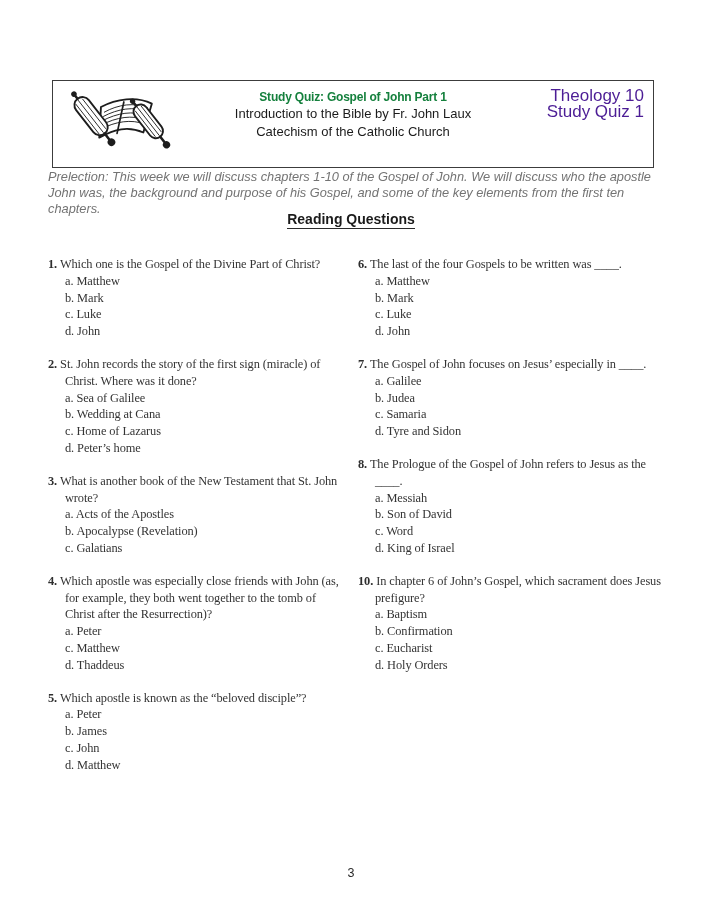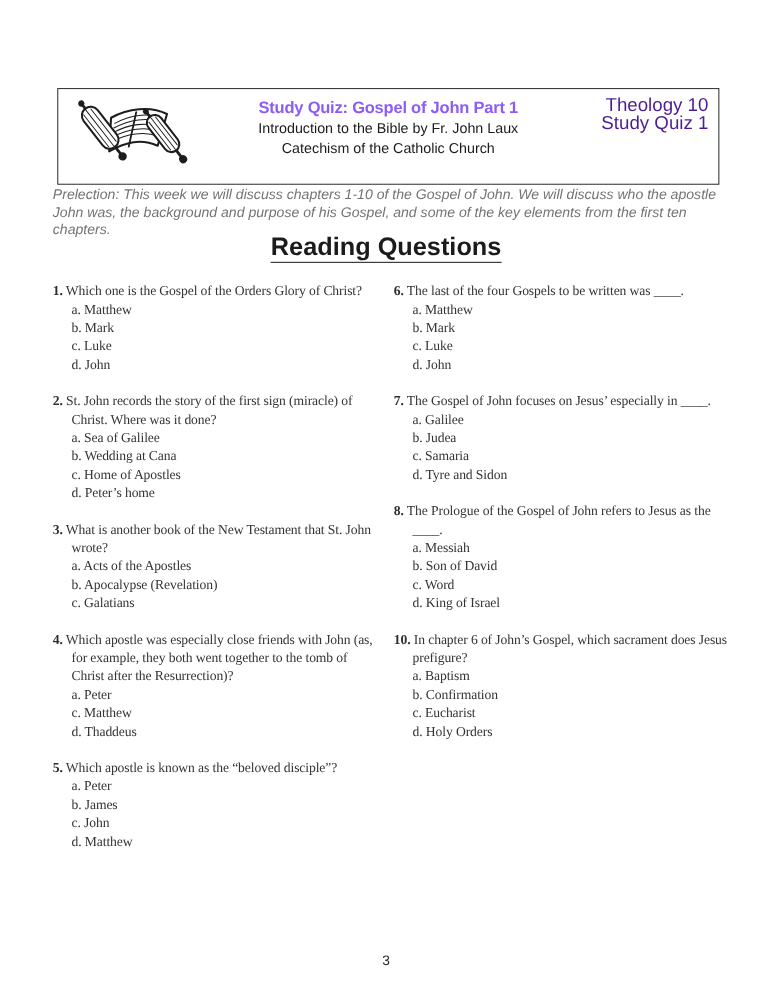--- a/index.html
+++ b/index.html
@@ -36,24 +36,24 @@
     height: 78px;
   }
   .header-center {
     position: absolute;
     left: 0;
     right: 0;
     top: 9px;
     text-align: center;
   }
   .header-title {
-    font-size: 15px;
+    font-size: 12px;
     font-weight: bold;
     letter-spacing: -0.2px;
-    color: #8b5cf6;
+    color: #15803d;
   }
   .header-sub {
     font-size: 13px;
     line-height: 16px;
     margin-top: 2px;
     color: #1b1b1b;
   }
   .header-course {
     position: absolute;
     right: 9px;
@@ -78,21 +78,21 @@
   }
 
   
   .section-heading {
     position: absolute;
     left: 0;
     right: 0;
     top: 211px;
     margin: 0;
     text-align: center;
-    font-size: 23px;
+    font-size: 14px;
     font-weight: bold;
     color: #1b1b1b;
   }
   .section-heading span {
     border-bottom: 1.6px solid #2a2a2a;
     padding-bottom: 1px;
   }
 
   
   .questions {
@@ -193,35 +193,35 @@
     </div>
   </div>
 
   <p class="prelection">Prelection: This week we will discuss chapters 1-10 of the Gospel of John. We will discuss who the apostle John was, the background and purpose of his Gospel, and some of the key elements from the first ten chapters.</p>
 
   <h2 class="section-heading"><span>Reading Questions</span></h2>
 
   <div class="questions">
     <div class="qcol" id="col-left">
   <div class="question">
-    <p class="q-text"><b class="q-num">1.</b> <span class="q-body">Which one is the Gospel of the Orders Glory of Christ?</span></p>
+    <p class="q-text"><b class="q-num">1.</b> <span class="q-body">Which one is the Gospel of the Divine Part of Christ?</span></p>
     <div class="q-options">
             <div class="q-option">a. Matthew</div>
             <div class="q-option">b. Mark</div>
             <div class="q-option">c. Luke</div>
             <div class="q-option">d. John</div>
           </div>
   </div>
 
   <div class="question">
     <p class="q-text"><b class="q-num">2.</b> <span class="q-body">St. John records the story of the first sign (miracle) of Christ. Where was it done?</span></p>
     <div class="q-options">
             <div class="q-option">a. Sea of Galilee</div>
             <div class="q-option">b. Wedding at Cana</div>
-            <div class="q-option">c. Home of Apostles</div>
+            <div class="q-option">c. Home of Lazarus</div>
             <div class="q-option">d. Peter’s home</div>
           </div>
   </div>
 
   <div class="question">
     <p class="q-text"><b class="q-num">3.</b> <span class="q-body">What is another book of the New Testament that St. John wrote?</span></p>
     <div class="q-options">
             <div class="q-option">a. Acts of the Apostles</div>
             <div class="q-option">b. Apocalypse (Revelation)</div>
             <div class="q-option">c. Galatians</div>

